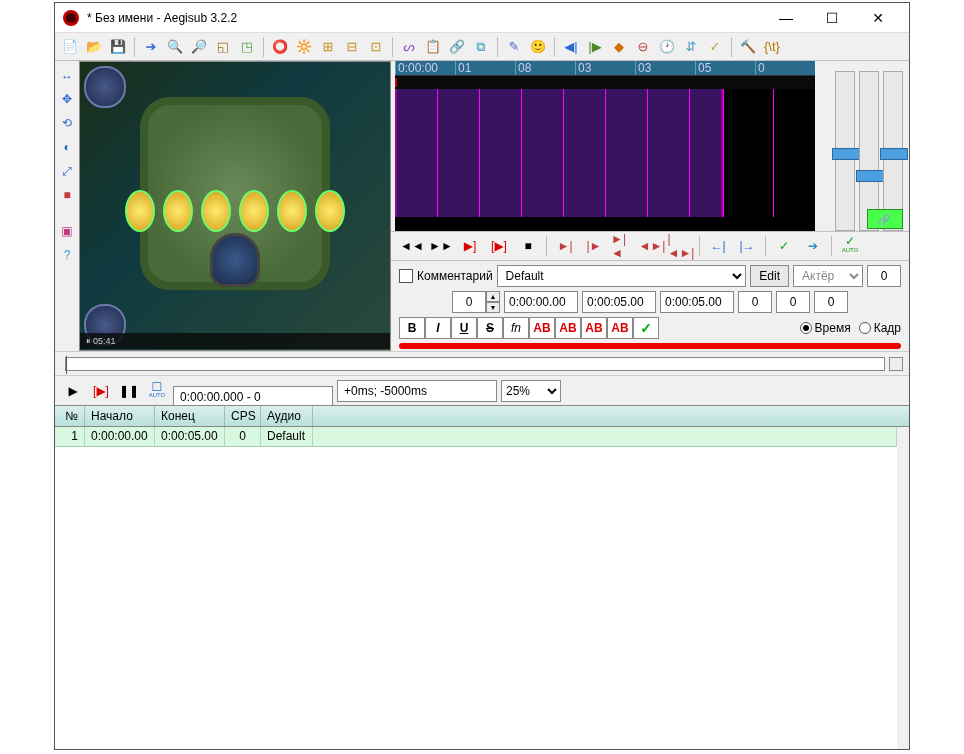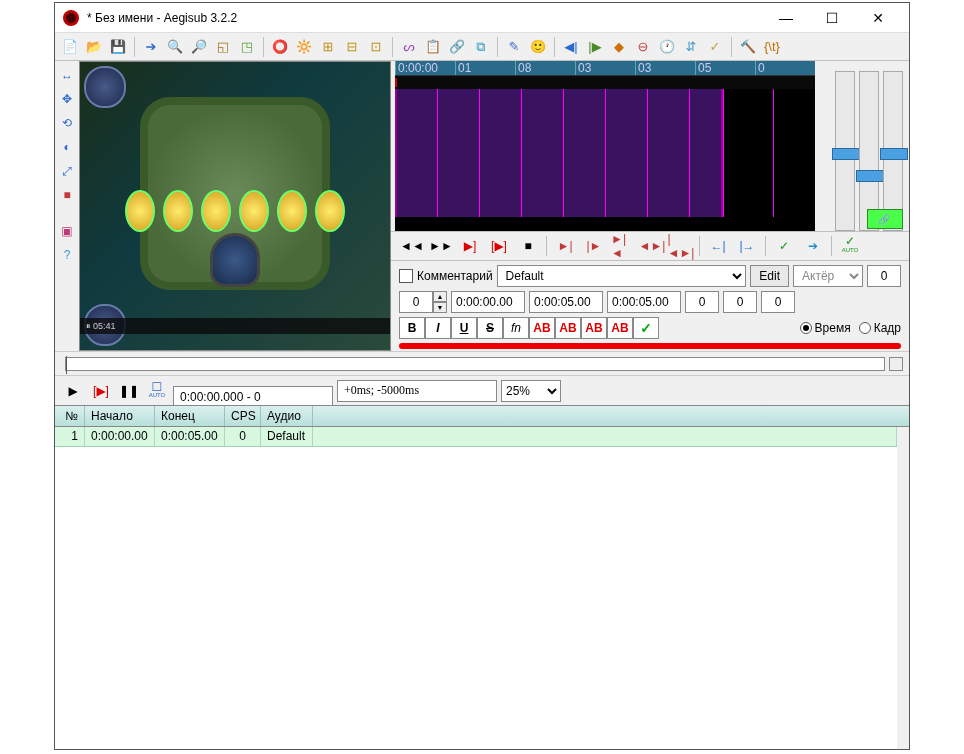--- a/index.html
+++ b/index.html
@@ -29,21 +29,21 @@
 .video-pane { width: 502px; background: #000; position: relative; overflow: hidden; border: 1px solid #888; }
 .video-content { position: absolute; inset: 0; background: linear-gradient(135deg,#1a2f1a,#0f3a3f 40%,#2a4a3a); }
 .board { position: absolute; top: 35px; left: 60px; right: 60px; bottom: 60px; background: radial-gradient(ellipse at center,#6a8a5a,#4a6a3a 70%); border-radius: 30px; border: 8px solid #3a5a2a; }
 .board::before { content:""; position:absolute; top:-28px; left:120px; right:120px; height:28px; background:#5a4a2a; border-radius:10px 10px 0 0; }
 .card-row { position: absolute; display: flex; gap: 8px; }
 .card-row.top { top: 48%; left: 50%; transform: translateX(-50%); }
 .minicard { width: 30px; height: 42px; background: radial-gradient(circle,#ffeb6a,#d4a020); border: 2px solid #6aff6a; border-radius: 50%; }
 .hero { position:absolute; bottom:-5px; left:50%; transform:translateX(-50%); width:50px; height:54px; background:radial-gradient(circle,#3a5a8a,#1a2a4a); border:3px solid #444; border-radius:25px 25px 15px 15px; }
 .video-hud { position: absolute; left: 4px; top: 4px; bottom: 4px; width: 50px; display: flex; flex-direction: column; justify-content: space-between; }
 .hud-blob { width: 42px; height: 42px; background: radial-gradient(circle,#4a5a8a,#1a2a4a); border:2px solid #6a7aaa; border-radius: 20px; }
-.video-footer { position:absolute; bottom:16px; left:0; right:0; height:16px; background:rgba(10,10,10,.8); color:#ccc; font-size:9px; padding-left:6px; display:flex; align-items:center;}
+.video-footer { position:absolute; bottom:1px; left:0; right:0; height:16px; background:rgba(10,10,10,.8); color:#ccc; font-size:9px; padding-left:6px; display:flex; align-items:center;}
 
 .audio-pane { flex: 1; display: flex; padding: 0 4px; gap: 20px; }
 .waveform { flex: 1; display:flex; flex-direction:column; }
 .wf-main { flex:1; background:#000; position:relative; overflow:hidden; }
 .wf-ruler { height:14px; background:#2a6a8a; color:#cce; font-size:9px; display:flex; overflow:hidden;}
 .wf-ruler span{ flex:0 0 60px; border-left:1px solid #5aa; padding-left:2px;}
 .wf-body { position:absolute; top:14px; left:0; right:0; bottom:14px; background:#000;}
 .wf-sel { position:absolute; left:0; width:78%; top:0; bottom:0; background:#6020a0; opacity:.6; border-left:2px solid #f0f; border-right:2px solid #f0f;}
 .wf-grid { position:absolute; inset:0; }
 .wf-grid i { position:absolute; top:0; bottom:0; width:1px; background:#f0f; }
@@ -53,21 +53,21 @@
 .audio-sliders { width: 70px; display:flex; gap:4px; position:relative; }
 .slider-track { width:20px; height:160px; margin-top:10px; background:#e8e8e8; border:1px solid #aaa; position:relative;}
 .slider-thumb { position:absolute; left:-4px; width:28px; height:12px; background:#4aa0e0; border:1px solid #2a6aa0; }
 .link-btn { position:absolute; right:2px; bottom:2px; width:36px; height:20px; background:#4aff4a; border:1px solid #2a8a2a; display:flex; align-items:center; justify-content:center; font-size:10px;}
 
 .audio-ctrl-row { height: 32px; display:flex; align-items:center; gap:3px; padding:2px 8px; border-top:1px solid #c0c0c0; background:#f0f0f0; }
 .audio-ctrl-row .ab{ width:26px; height:24px; border:1px solid transparent; display:flex; align-items:center; justify-content:center; cursor:pointer; font-size:12px;}
 .audio-ctrl-row .asep{ width:1px; height:20px; background:#bbb; margin:0 2px;}
 
 .edit-box { padding: 4px 8px; border-top: 1px solid #c0c0c0; background:#f0f0f0; display:flex; flex-direction:column; gap:4px;}
-.edit-row { display:flex; gap:4px; align-items:center;}
+.edit-row { display:flex; gap:4px; align-items:center;justify-content:center;}
 .edit-row input[type=text], .edit-row select { height:22px; padding:0 4px; border:1px solid #888; background:#fff; font-size:12px;}
 .edit-row button { height:22px; padding:0 8px; border:1px solid #888; background:#e8e8e8; cursor:pointer;}
 .cb { width:14px; height:14px; border:1px solid #555; background:#fff; display:inline-block;}
 .spin { display:flex; }
 .spin input{ width:34px; text-align:center;}
 .spin-btns{ display:flex; flex-direction:column;}
 .spin-btns div{ width:14px; height:11px; border:1px solid #888; background:#eee; font-size:7px; line-height:9px; text-align:center; cursor:pointer;}
 
 .style-row { display:flex; gap:0; align-items:center;}
 .style-row .sb{ width:26px; height:22px; border:1px solid #888; background:#fff; display:flex; align-items:center; justify-content:center; cursor:pointer; font-size:12px; font-weight:bold;}
@@ -314,21 +314,21 @@
 
     <div class="video-ctrl-row">
       <div class="vc-btn">▶</div>
       <div class="vc-btn" style="color:#d00">[▶]</div>
       <div class="vc-btn">❚❚</div>
       <div class="vc-btn" style="flex-direction:column;font-size:8px;line-height:8px;color:#2a6ad0">
           <span>☐</span>
           <span style="font-size:6px">AUTO</span>
         </div>
       <input class="vc-input" style="max-width: 160px; margin-top: 12px;" value="0:00:00.000 - 0">
-      <input class="vc-input" style="max-width: 160px; font-family: Liberation Serif, serif;" value="+0ms; -5000ms">
+      <input class="vc-input" style="max-width: 160px;" value="+0ms; -5000ms">
       <select class="vc-select"><option>25%</option></select>
     </div>
 
     <div class="lower">
       <div class="grid-header">
         <div class="col-n">№</div>
         <div class="col-start">Начало</div>
         <div class="col-end">Конец</div>
         <div class="col-cps">CPS</div>
         <div class="col-style">Аудио</div>

